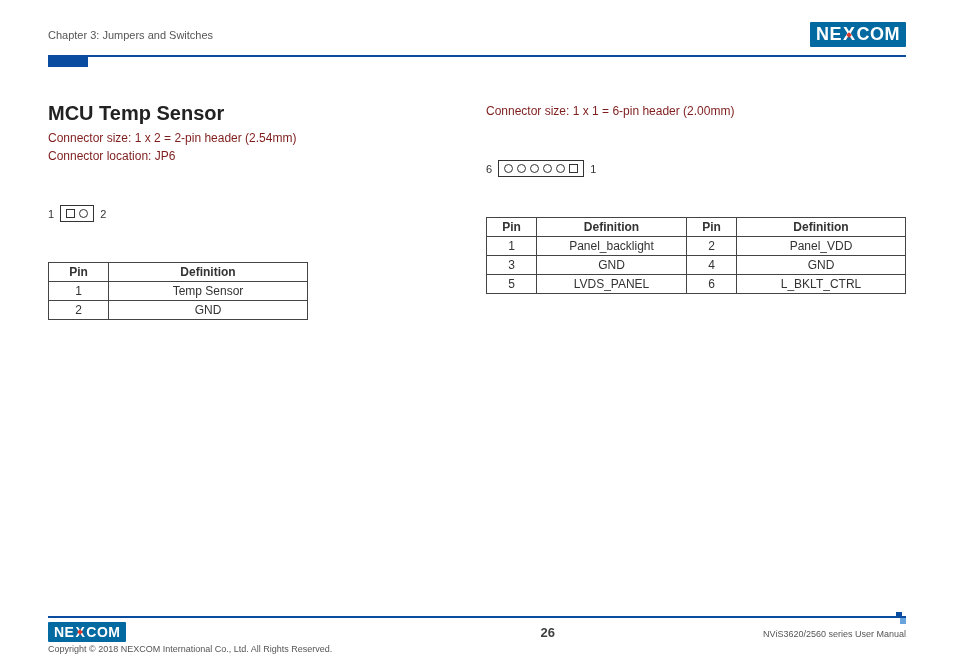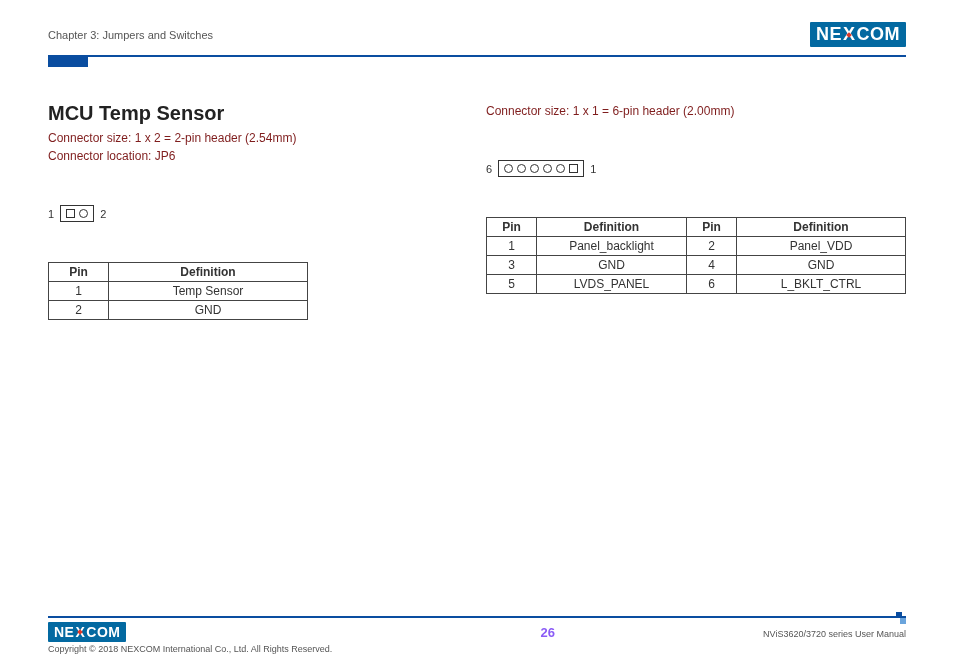--- a/index.html
+++ b/index.html
@@ -128,21 +128,21 @@
   }
   .footer-logo-wrap {
     display: flex;
     flex-direction: column;
     align-items: flex-start;
     gap: 2px;
   }
   .page-num {
     font-size: 13px;
     font-weight: 700;
-    color: #8b5cf6;
+    color: #404040;
   }
   .logo {
     display: inline-flex;
     align-items: center;
     font-family: Arial, sans-serif;
     font-weight: 900;
     letter-spacing: 0.5px;
   }
   .logo.big { font-size: 18px; }
   .logo.small { font-size: 14px; }
@@ -276,15 +276,15 @@
       <div class="logo small">
         <span class="bg">
           <span>NE</span>
           <span class="x">X</span>
           <span>COM</span>
         </span>
       </div>
       <div>Copyright © 2018 NEXCOM International Co., Ltd. All Rights Reserved.</div>
     </div>
     <div class="page-num">26</div>
-    <div>NViS3620/3720 series User Manual</div>
+    <div>NViS3620/2560 series User Manual</div>
   </div>
 </div>
 
 </body></html>

